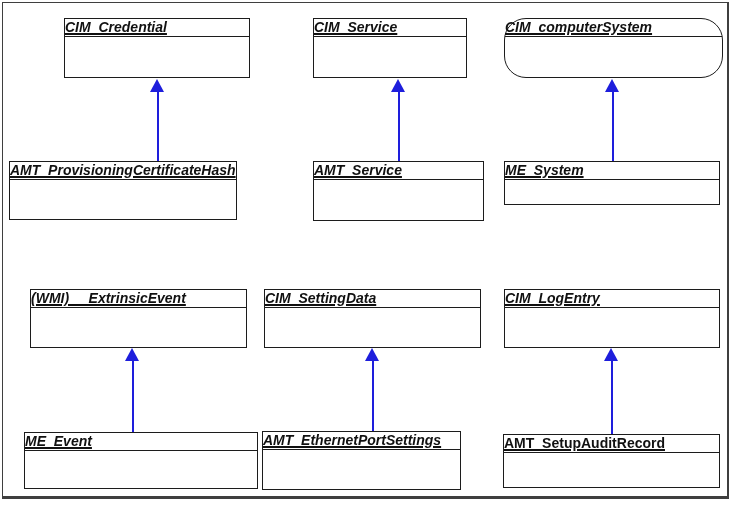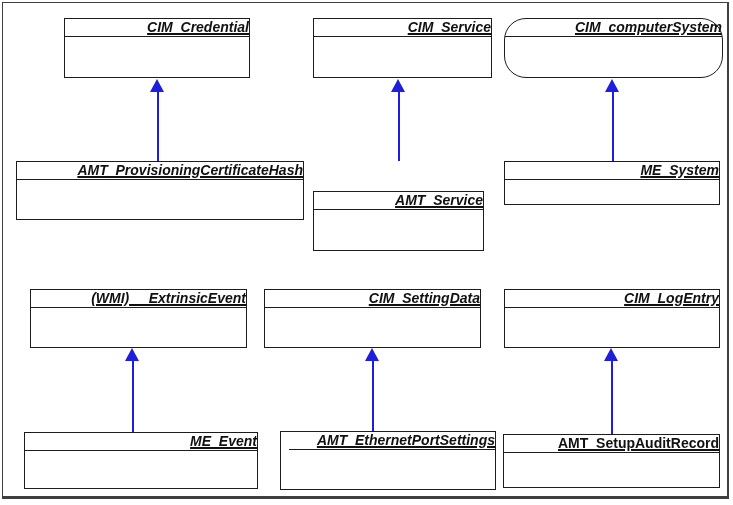--- a/index.html
+++ b/index.html
@@ -31,21 +31,21 @@
     border: 1.5px solid #1c1c1c;
     box-sizing: border-box;
   }
   .uml-title {
     border-bottom: 1.5px solid #1c1c1c;
     font-weight: bold;
     font-style: italic;
     font-size: 14px;
     line-height: 15px;
     height: 16px;
-    text-align: right;
+    text-align: left;
     text-decoration: underline;
     text-decoration-thickness: 1.5px;
     color: #111111;
     padding-top: 1px;
     white-space: nowrap;
     overflow: hidden;
   }
   .uml-title.upright {
     font-style: normal;
   }
@@ -69,34 +69,34 @@
 </head>
 <body>
 
 <div id="canvas">
   <div id="frame"></div>
 
   <div class="uml-box" style="left:64px;top:18px;width:186px;height:60px;">
     <div class="uml-title">CIM_Credential</div>
     <div class="uml-body"></div>
   </div>
-  <div class="uml-box" style="left:313px;top:18px;width:179px;height:60px;">
+  <div class="uml-box" style="left:313px;top:18px;width:154px;height:60px;">
     <div class="uml-title">CIM_Service</div>
     <div class="uml-body"></div>
   </div>
   <div class="uml-box" style="left:504px;top:18px;width:219px;height:60px;border-radius:22px;">
     <div class="uml-title">CIM_computerSystem</div>
     <div class="uml-body"></div>
   </div>
 
-  <div class="uml-box" style="left:16px;top:161px;width:288px;height:59px;">
+  <div class="uml-box" style="left:9px;top:161px;width:228px;height:59px;">
     <div class="uml-title">AMT_ProvisioningCertificateHash</div>
     <div class="uml-body"></div>
   </div>
-  <div class="uml-box" style="left:313px;top:161px;width:171px;height:60px;margin-top:30px;">
+  <div class="uml-box" style="left:313px;top:161px;width:171px;height:60px;">
     <div class="uml-title">AMT_Service</div>
     <div class="uml-body"></div>
   </div>
   <div class="uml-box" style="left:504px;top:161px;width:216px;height:44px;">
     <div class="uml-title">ME_System</div>
     <div class="uml-body"></div>
   </div>
 
   <div class="uml-box" style="left:30px;top:289px;width:217px;height:59px;">
     <div class="uml-title">(WMI) __ExtrinsicEvent</div>
@@ -108,21 +108,21 @@
   </div>
   <div class="uml-box" style="left:504px;top:289px;width:216px;height:59px;">
     <div class="uml-title">CIM_LogEntry</div>
     <div class="uml-body"></div>
   </div>
 
   <div class="uml-box" style="left:24px;top:432px;width:234px;height:57px;">
     <div class="uml-title">ME_Event</div>
     <div class="uml-body"></div>
   </div>
-  <div class="uml-box" style="left:280px;top:431px;width:216px;height:59px;padding-left:8px;">
+  <div class="uml-box" style="left:262px;top:431px;width:199px;height:59px;">
     <div class="uml-title">AMT_EthernetPortSettings</div>
     <div class="uml-body"></div>
   </div>
   <div class="uml-box" style="left:503px;top:434px;width:217px;height:54px;">
     <div class="uml-title upright">AMT_SetupAuditRecord</div>
     <div class="uml-body"></div>
   </div>
 
   <div>
     <div class="arrow-head" style="left:150px;top:79px;"></div>

